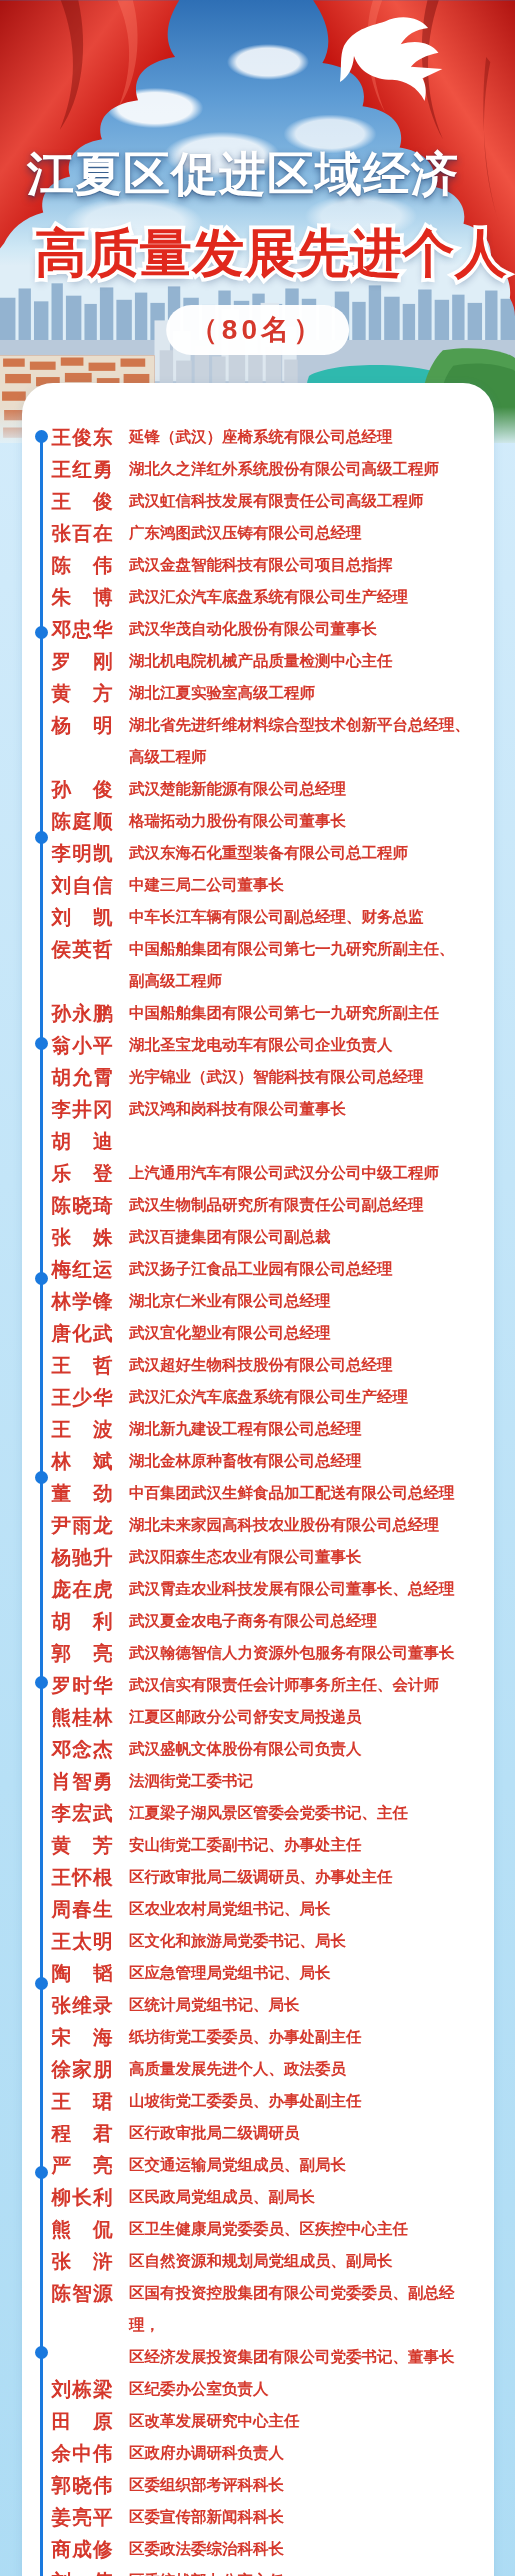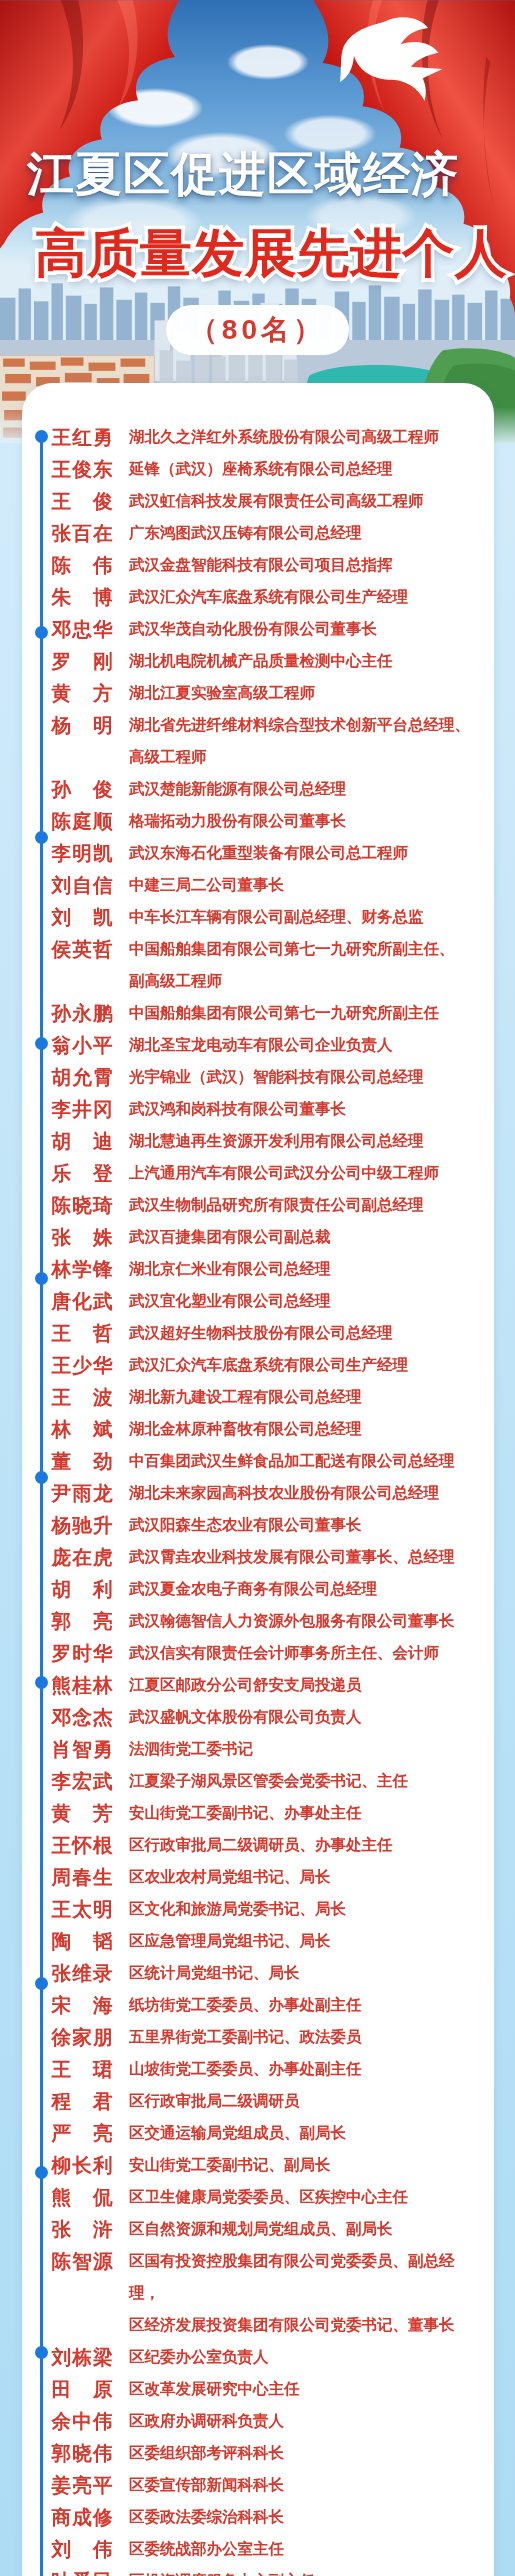--- a/index.html
+++ b/index.html
@@ -186,26 +186,26 @@
   <div class="title2">
     <div class="stroke">高质量发展先进个人</div>
     <div class="fill">高质量发展先进个人</div>
   </div>
   <div class="badge">（80名）</div>
 
   <div class="card">
     <div class="tline" style="height:2617px;"></div>
     <div class="rows" id="rows">
         <div class="row">
+          <span class="name">王俊东</span>
+          <span class="org">延锋（武汉）座椅系统有限公司总经理</span>
+        </div>
+        <div class="row">
           <span class="name">王红勇</span>
           <span class="org">湖北久之洋红外系统股份有限公司高级工程师</span>
-        </div>
-        <div class="row">
-          <span class="name">王俊东</span>
-          <span class="org">延锋（武汉）座椅系统有限公司总经理</span>
         </div>
         <div class="row">
           <span class="name">王俊</span>
           <span class="org">武汉虹信科技发展有限责任公司高级工程师</span>
         </div>
         <div class="row">
           <span class="name">张百在</span>
           <span class="org">广东鸿图武汉压铸有限公司总经理</span>
         </div>
         <div class="row">
@@ -269,35 +269,38 @@
         <div class="row">
           <span class="name">胡允霄</span>
           <span class="org">光宇锦业（武汉）智能科技有限公司总经理</span>
         </div>
         <div class="row">
           <span class="name">李井冈</span>
           <span class="org">武汉鸿和岗科技有限公司董事长</span>
         </div>
         <div class="row">
           <span class="name">胡迪</span>
-          <span class="org">湖北慧迪再生资源开发利用有限公司总经理</span>
         </div>
         <div class="row">
           <span class="name">乐登</span>
           <span class="org">上汽通用汽车有限公司武汉分公司中级工程师</span>
         </div>
         <div class="row">
           <span class="name">陈晓琦</span>
           <span class="org">武汉生物制品研究所有限责任公司副总经理</span>
         </div>
         <div class="row">
           <span class="name">张姝</span>
           <span class="org">武汉百捷集团有限公司副总裁</span>
         </div>
         <div class="row">
+          <span class="name">梅红运</span>
+          <span class="org">武汉扬子江食品工业园有限公司总经理</span>
+        </div>
+        <div class="row">
           <span class="name">林学锋</span>
           <span class="org">湖北京仁米业有限公司总经理</span>
         </div>
         <div class="row">
           <span class="name">唐化武</span>
           <span class="org">武汉宜化塑业有限公司总经理</span>
         </div>
         <div class="row">
           <span class="name">王哲</span>
           <span class="org">武汉超好生物科技股份有限公司总经理</span>
@@ -381,37 +384,37 @@
         <div class="row">
           <span class="name">张维录</span>
           <span class="org">区统计局党组书记、局长</span>
         </div>
         <div class="row">
           <span class="name">宋海</span>
           <span class="org">纸坊街党工委委员、办事处副主任</span>
         </div>
         <div class="row">
           <span class="name">徐家朋</span>
-          <span class="org">五里界街党工委副书记、政法委员</span>
+          <span class="org">高质量发展先进个人、政法委员</span>
         </div>
         <div class="row">
           <span class="name">王珺</span>
           <span class="org">山坡街党工委委员、办事处副主任</span>
         </div>
         <div class="row">
           <span class="name">程君</span>
           <span class="org">区行政审批局二级调研员</span>
         </div>
         <div class="row">
           <span class="name">严亮</span>
           <span class="org">区交通运输局党组成员、副局长</span>
         </div>
         <div class="row">
           <span class="name">柳长利</span>
-          <span class="org">安山街党工委副书记、副局长</span>
+          <span class="org">区民政局党组成员、副局长</span>
         </div>
         <div class="row">
           <span class="name">熊侃</span>
           <span class="org">区卫生健康局党委委员、区疾控中心主任</span>
         </div>
         <div class="row">
           <span class="name">张浒</span>
           <span class="org">区自然资源和规划局党组成员、副局长</span>
         </div>
         <div class="row">

